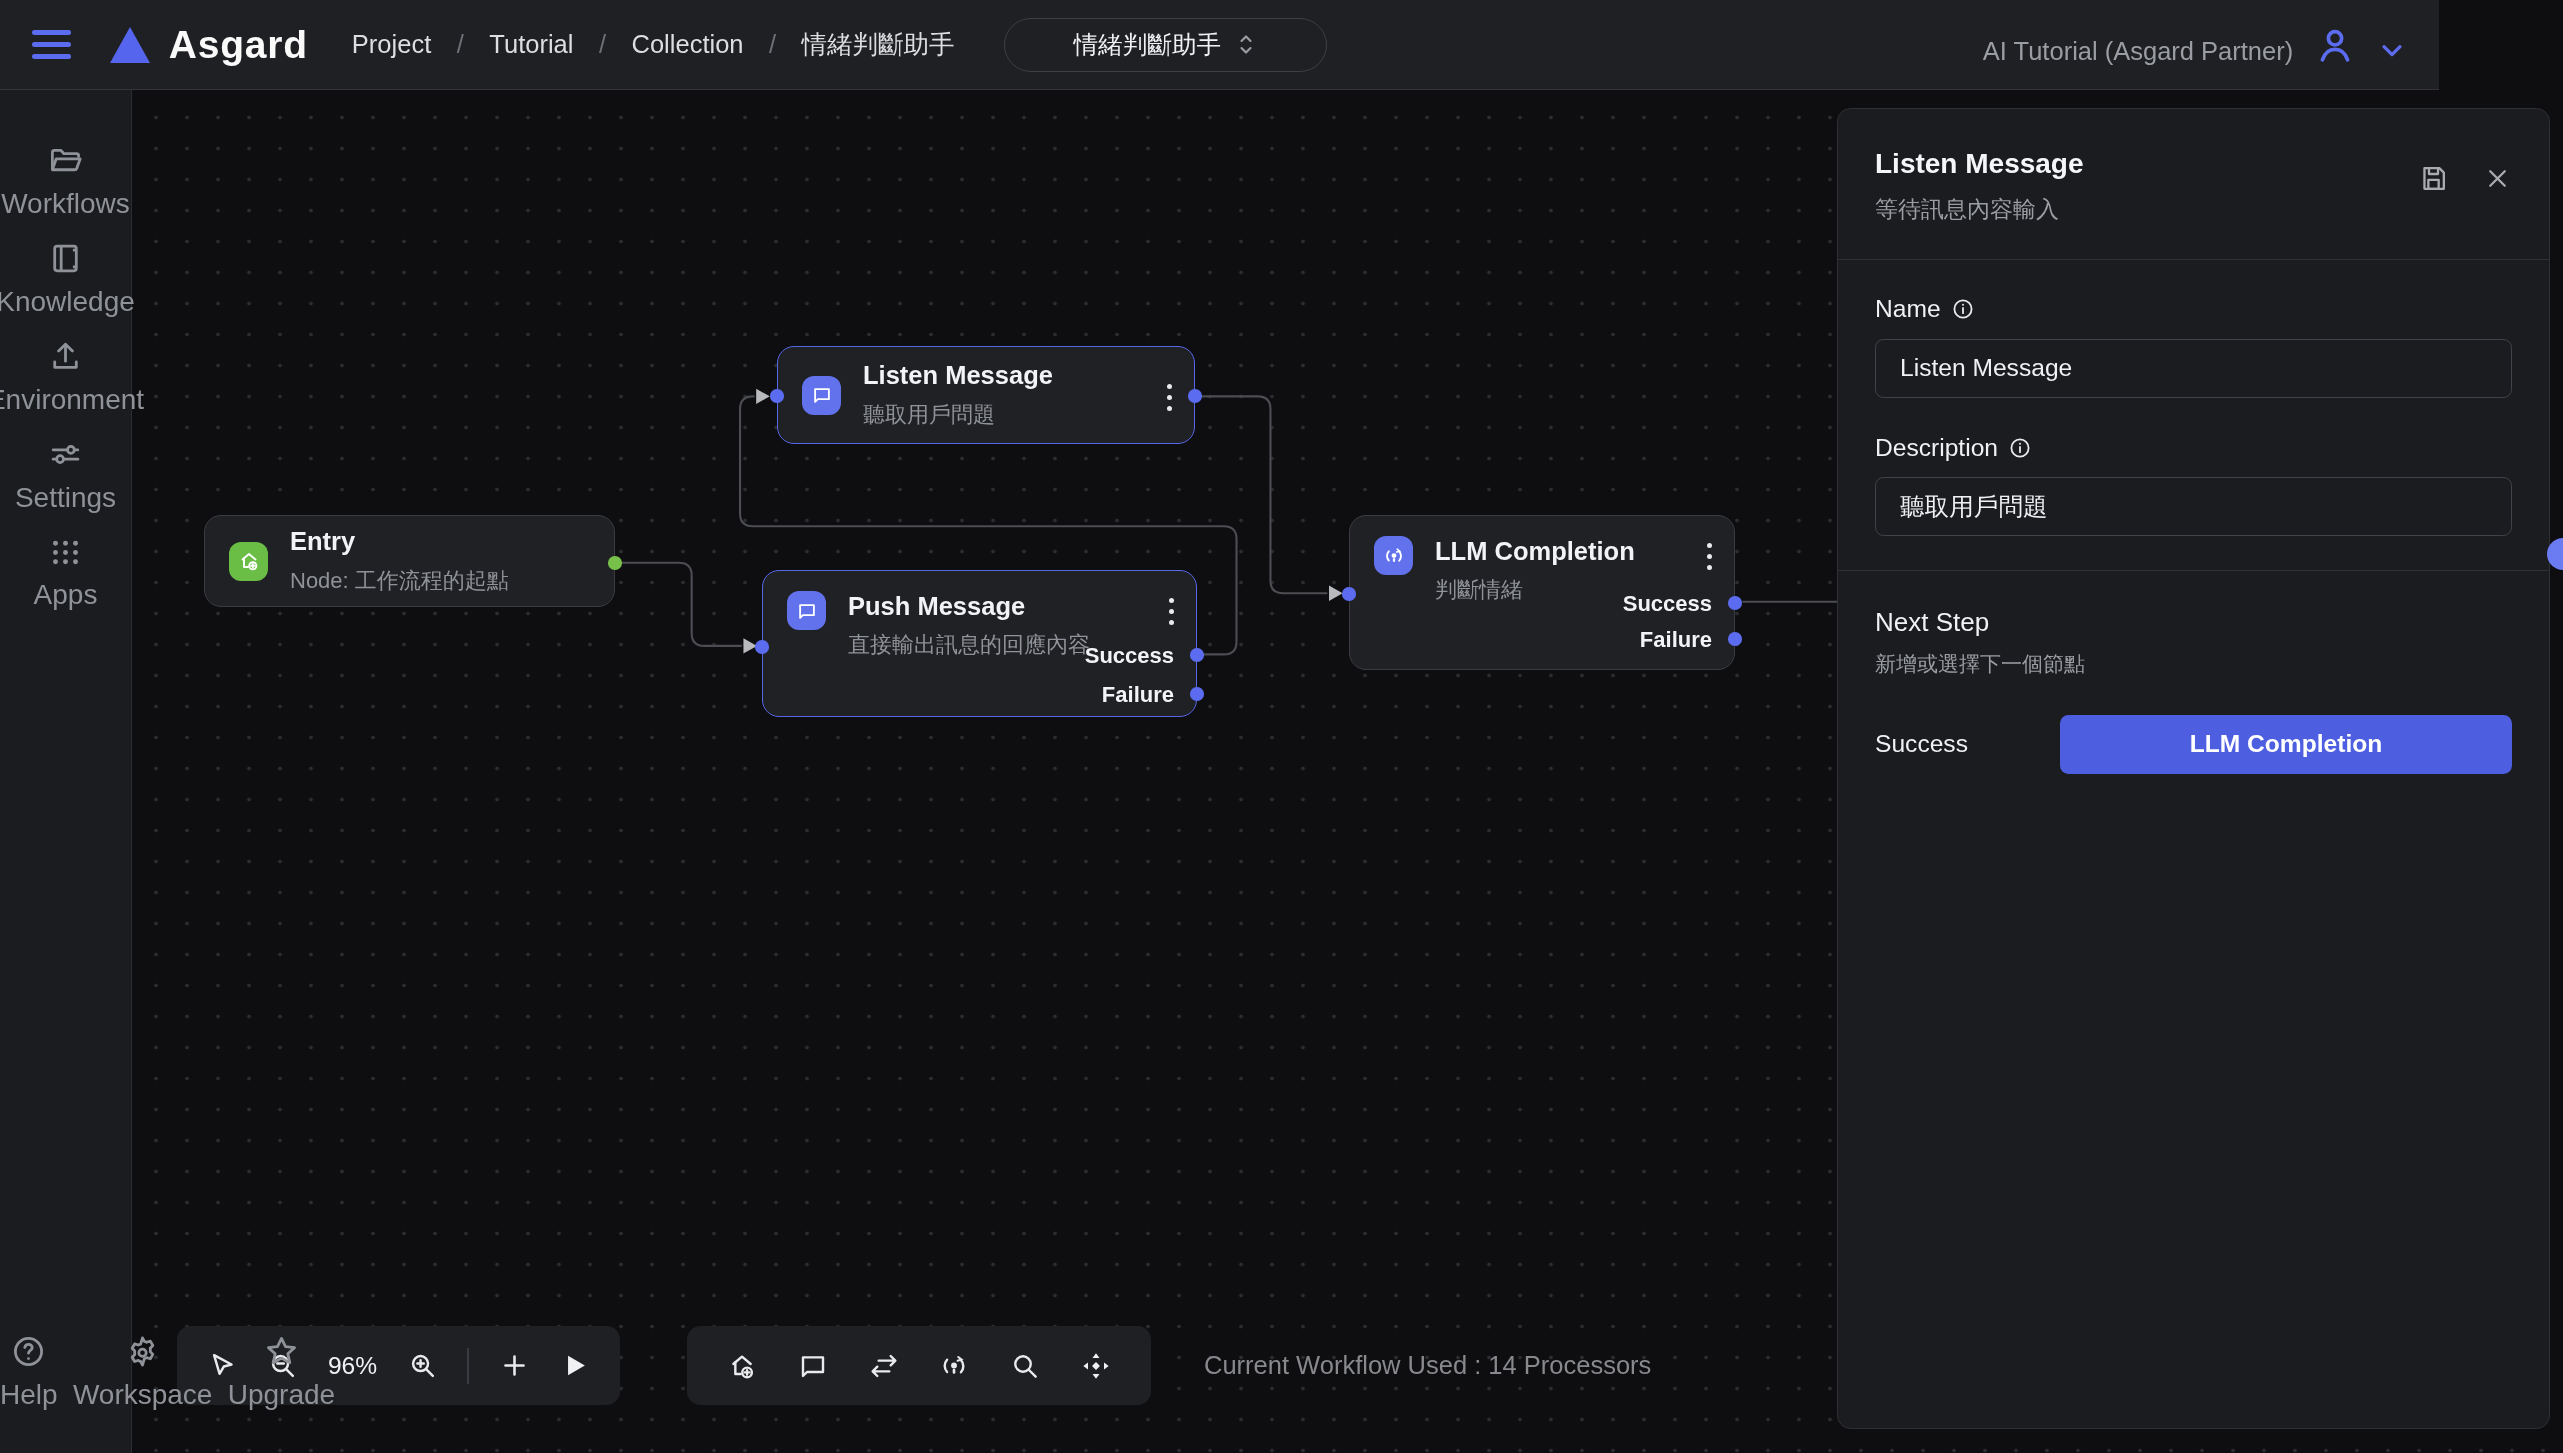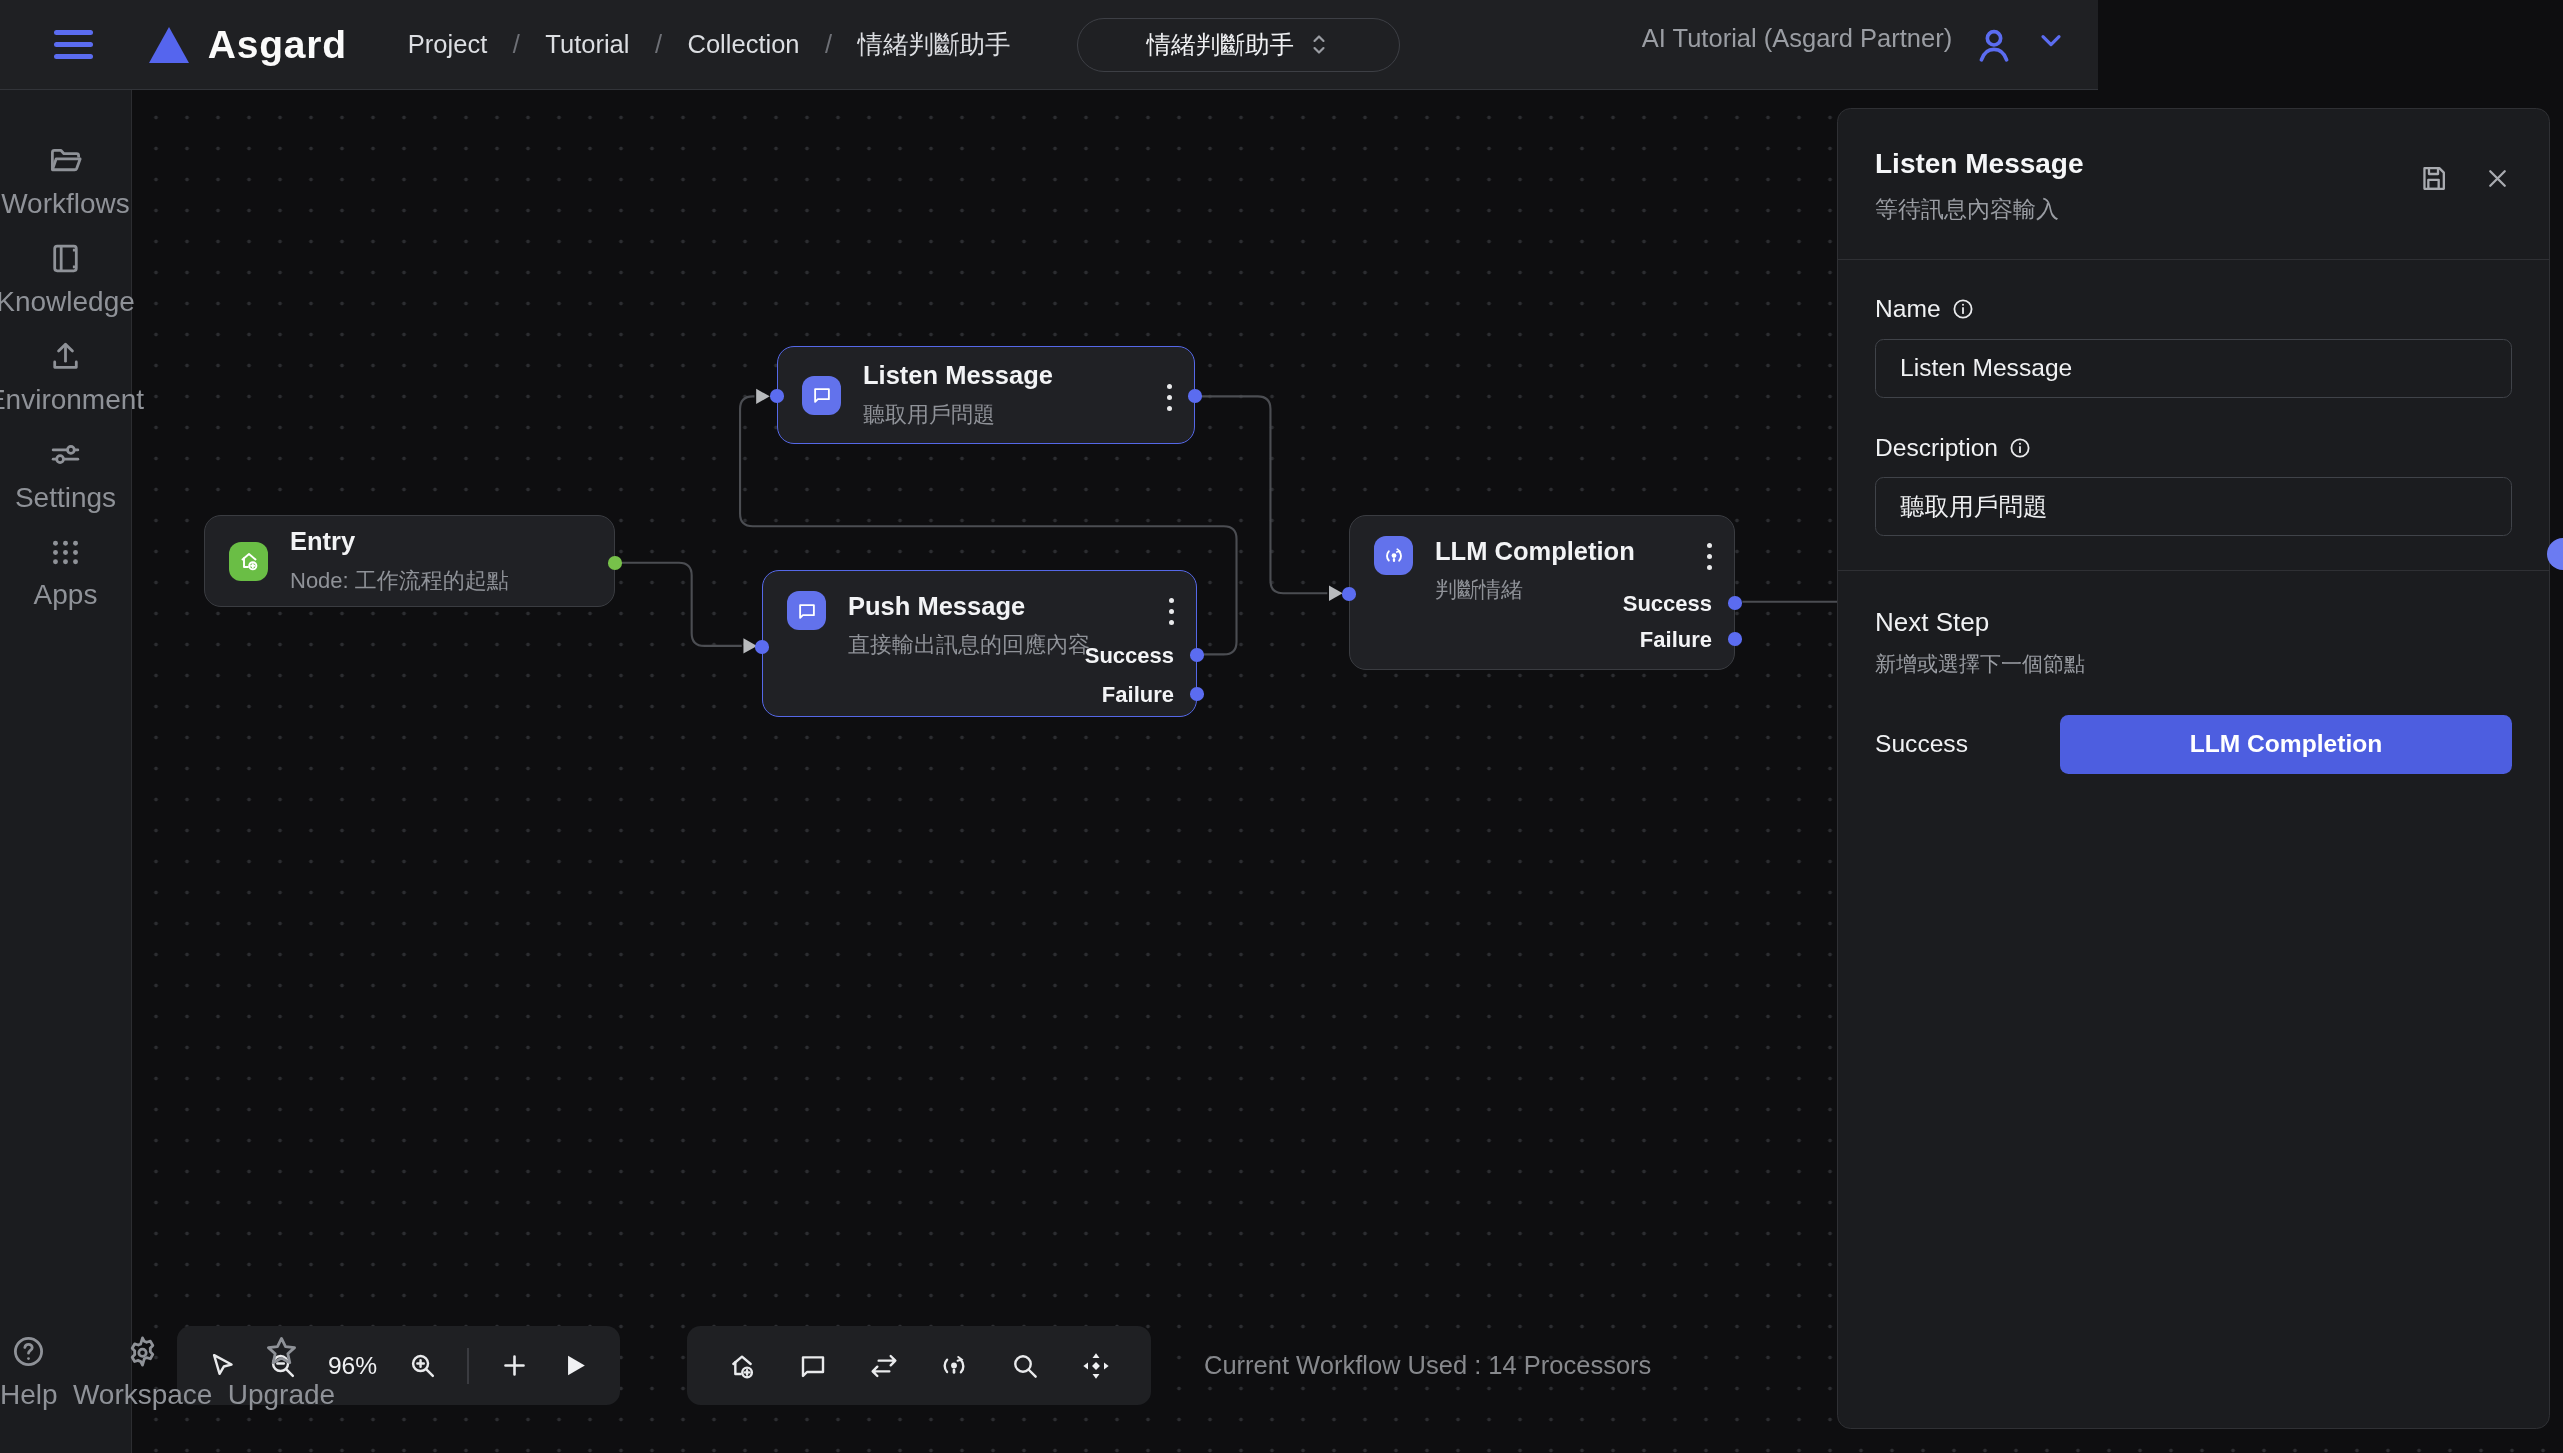--- a/index.html
+++ b/index.html
@@ -1,35 +1,35 @@
 <!DOCTYPE html>
 <html style="font-size:13.6px"><head>
 <meta charset="utf-8">
 <style>
   * { margin:0; padding:0; box-sizing:border-box; }
   html,body { width:2563px; height:1453px; overflow:hidden; background:#0e0e10;
     font-family:"Liberation Sans","DejaVu Sans",sans-serif; color:#eef0f2; }
   .page { position:relative; width:2563px; height:1453px; }
 
   
-  .topbar { position:absolute; left:0; top:0; width:2098px; height:90px;
+  .topbar { position:absolute; left:0; top:0; width:2439px; height:90px;
     background:#1f2023; border-bottom:0.8px solid #323439; display:flex; align-items:center;
-    padding:0 31px 0 54px; z-index:10;gap:17px; }
+    padding:0 31px 0 32px; z-index:10; }
   .hamburger { width:39px; height:29px; display:flex; flex-direction:column; justify-content:space-between; cursor:pointer; }
   .hamburger span { display:block; height:5.1px; border-radius:2.5px; background:#5b6cf0; }
   .logo { display:flex; align-items:center; margin-left:39px; }
   .logo-triangle { width:0; height:0; border-left:20.4px solid transparent; border-right:20.4px solid transparent;
     border-bottom:36px solid #5565ee; }
   .brand { font-size:39px; font-weight:bold; letter-spacing:0.8px; margin-left:18.7px; color:#fafafa; }
   .breadcrumb { display:flex; align-items:center; margin-left:44px; gap:25.5px; font-size:25.5px; color:#dcdee2; }
   .breadcrumb .sep { color:#6e7076; }
   .crumb { cursor:pointer; }
   .wf-select { margin-left:49px; width:323px; height:54px; border:1.3px solid #3d3f45; border-radius:27px;
     display:flex; align-items:center; justify-content:center; gap:13.6px; font-size:24.6px; color:#f0f1f3; cursor:pointer; }
-  .topbar-right { margin-left:auto; display:flex; align-items:flex-start; gap:20.4px; }
+  .topbar-right { margin-left:auto; display:flex; align-items:flex-end; gap:20.4px; }
   .account-label { font-size:25.5px; color:#9a9da3; }
   .icon-btn { display:flex; align-items:center; justify-content:center; cursor:pointer; background:none; border:none; }
 
   
   .sidebar { position:absolute; left:0; top:90px; width:132px; height:1363px; background:#1b1c1f;
     border-right:0.8px solid #2c2d31; display:flex; flex-direction:column; z-index:9; }
   .side-group-top { padding-top:49px; display:flex; flex-direction:column; gap:13.6px; }
   .side-group-bottom { margin-top:auto; padding-bottom:39px; display:flex; flex-direction:row; gap:15.3px; }
   .side-item { display:flex; flex-direction:column; align-items:center; gap:8.5px; color:#8f9298;
     font-size:28px; cursor:pointer; padding:3.4px 0; }

